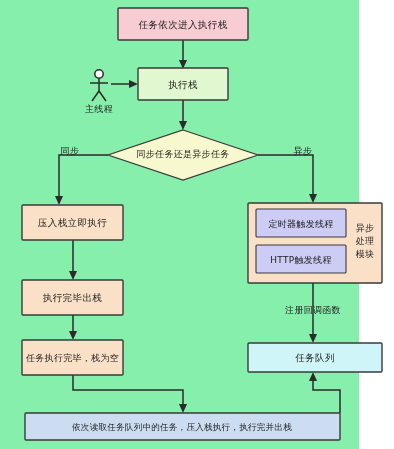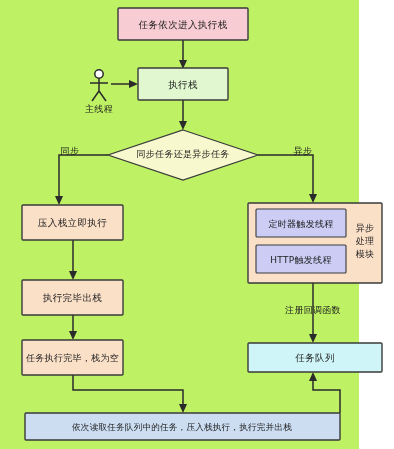--- a/index.html
+++ b/index.html
@@ -11,21 +11,21 @@
   body {
     width: 394px;
     height: 449px;
     overflow: hidden;
     font-family: "DejaVu Sans", "Liberation Sans", sans-serif;
   }
   #flow-root {
     position: relative;
     width: 359px;
     height: 449px;
-    background: #bef264;
+    background: #86efac;
   }
   svg#flow-svg {
     position: absolute;
     left: 0;
     top: 0;
     width: 394px;
     height: 449px;
     display: block;
   }
   .node-rect {

